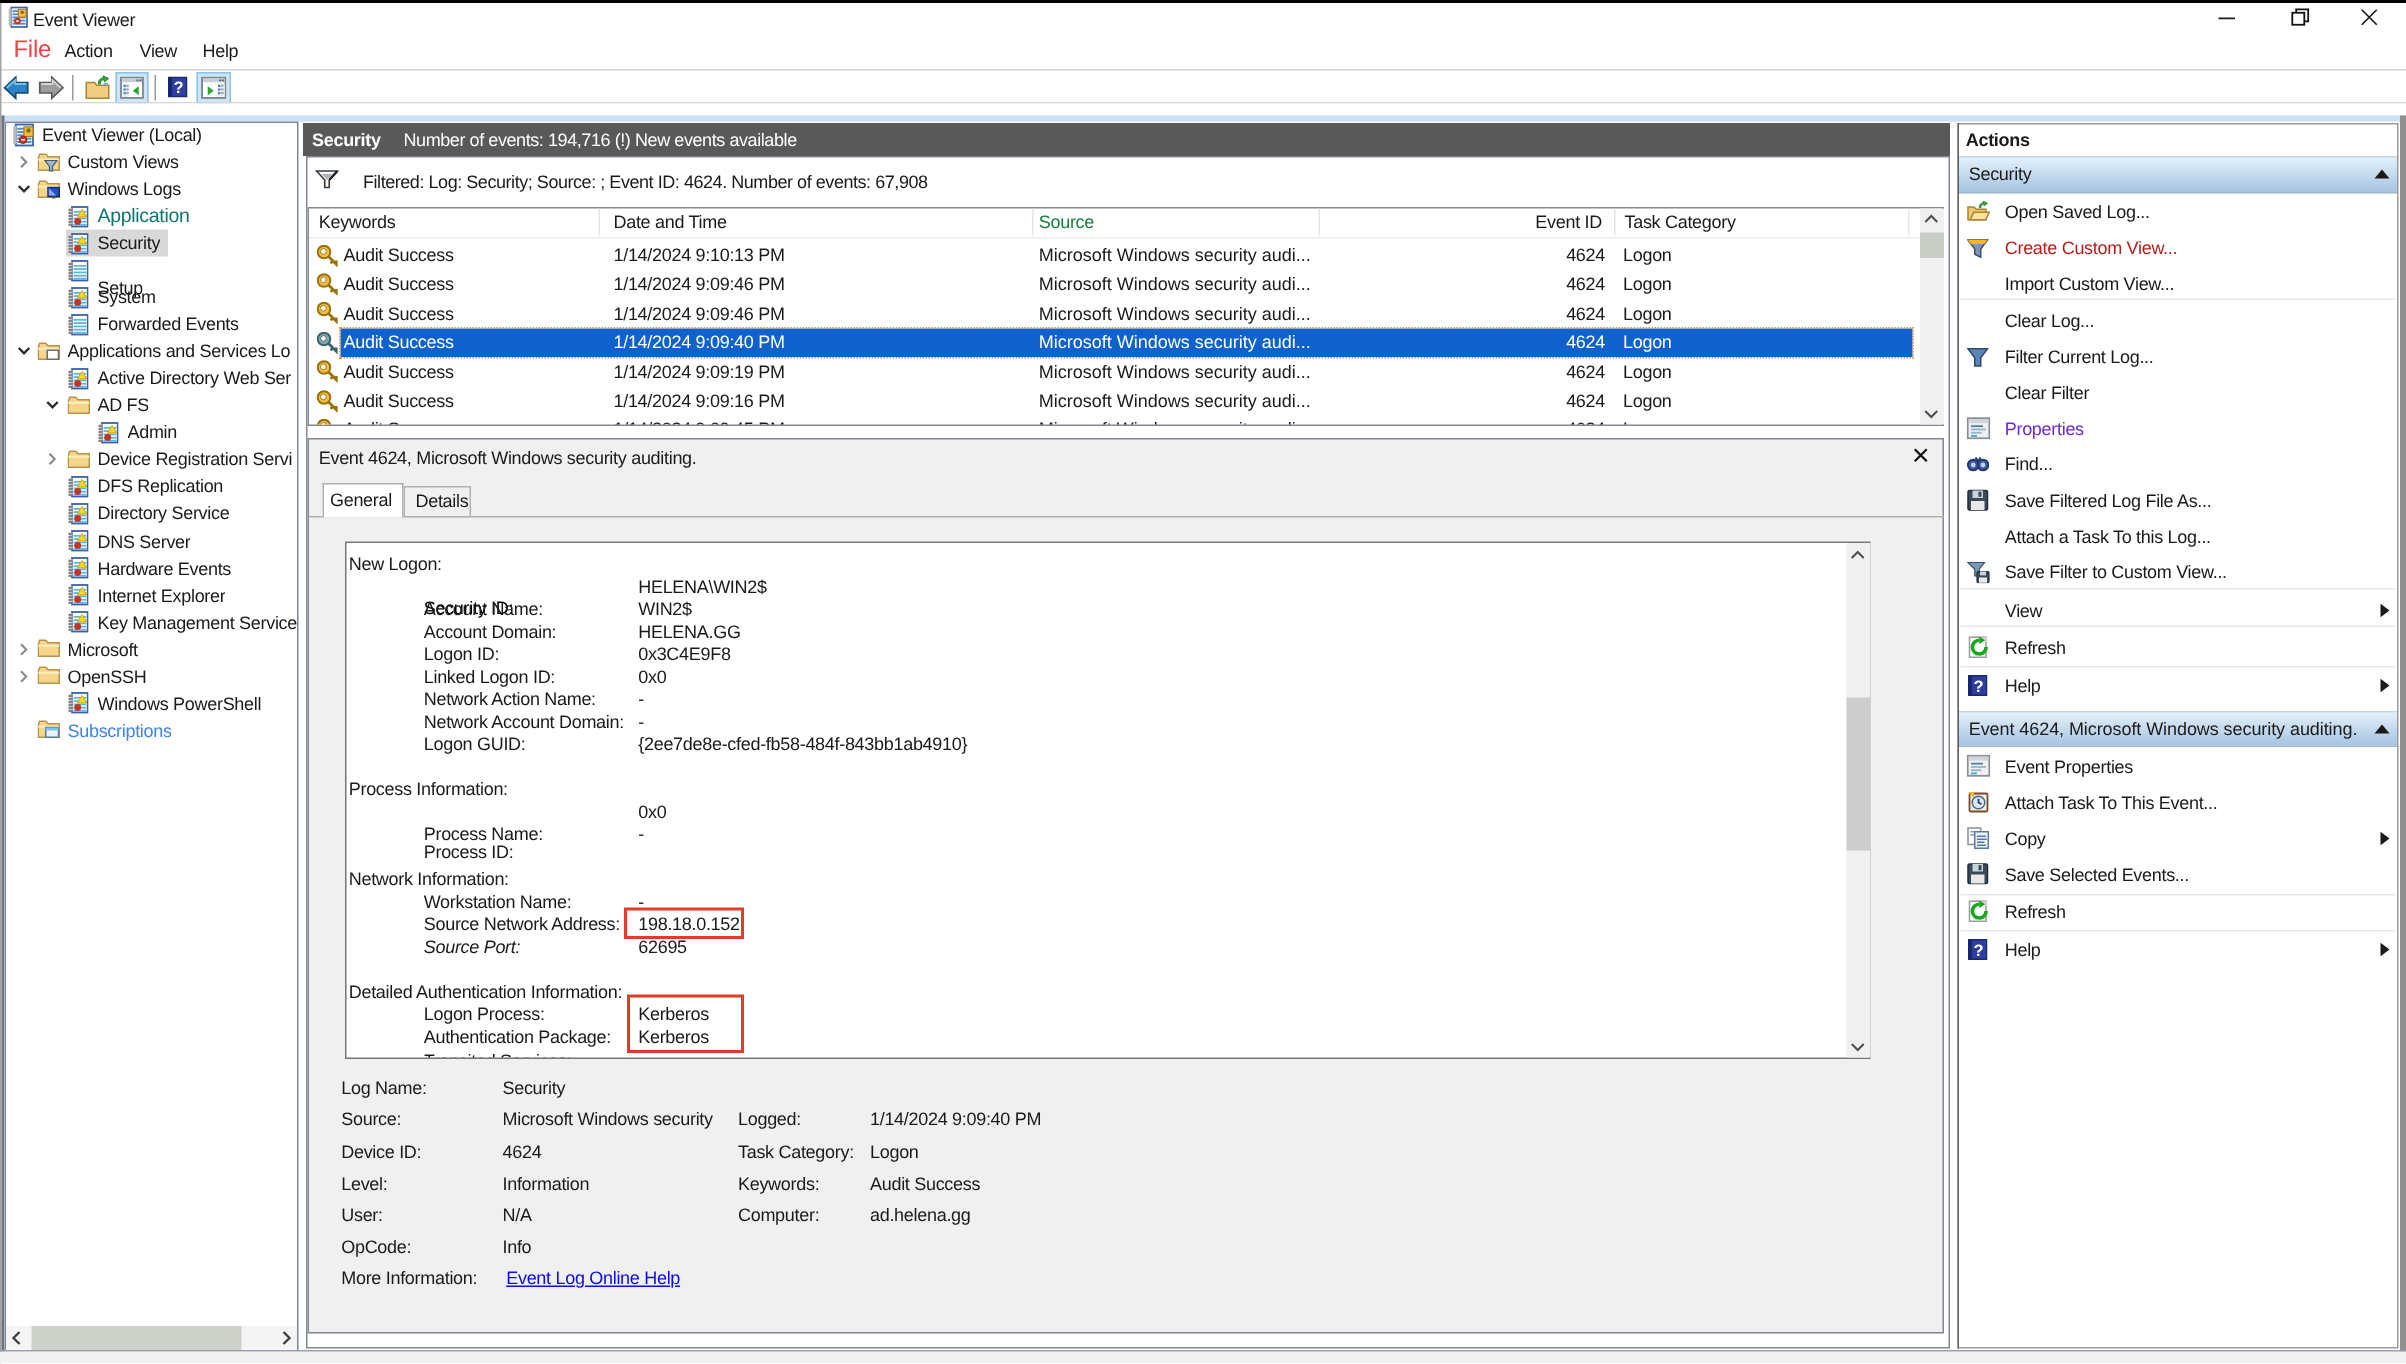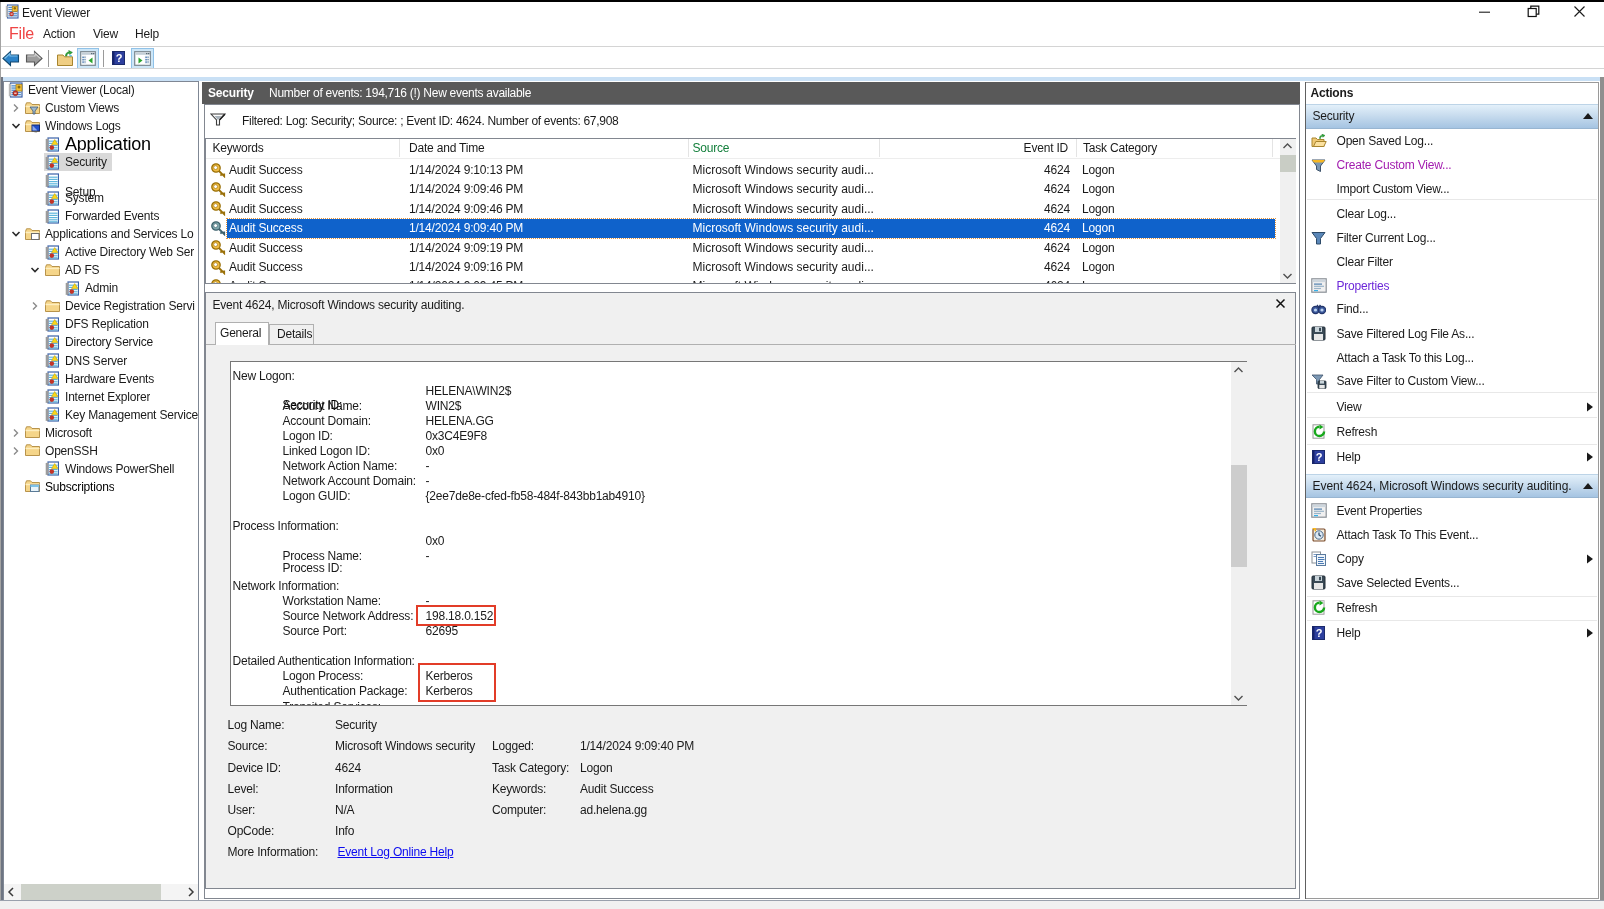--- a/index.html
+++ b/index.html
@@ -139,21 +139,21 @@
     <rect x="1" y="1.8" width="2.4" height="11.6" fill="#c8c8c8"></rect>
     <rect x="0.6" y="2.5" width="2.8" height="1" fill="#6e6e6e"></rect>
     <rect x="0.6" y="4.5" width="2.8" height="1" fill="#6e6e6e"></rect>
     <rect x="0.6" y="6.5" width="2.8" height="1" fill="#6e6e6e"></rect>
     <rect x="0.6" y="8.5" width="2.8" height="1" fill="#6e6e6e"></rect>
     <rect x="0.6" y="10.5" width="2.8" height="1" fill="#6e6e6e"></rect>
     <rect x="0.6" y="12.5" width="2.8" height="1" fill="#6e6e6e"></rect>
     <path d="M9.7 2.6 L12.8 7.6 L6.6 7.6 Z" fill="#f8d818" stroke="#c8a20c" stroke-width="0.6"></path>
     <circle cx="6.8" cy="10.6" r="2.3" fill="#c33428"></circle>
   </svg>
-<div style="position:absolute;left:65px;top:136.1px;font-size:18px;line-height:16px;color:#000000;white-space:nowrap;max-width:133px;overflow:hidden;z-index:5;">Application</div>
+<div style="position:absolute;left:65px;top:136.1px;font-size:13px;line-height:16px;color:#0f766e;white-space:nowrap;max-width:133px;overflow:hidden;z-index:5;">Application</div>
 <svg style="position:absolute;left:45px;top:154.6px;z-index:6" width="14" height="15" viewBox="0 0 14 15">
     <rect x="3" y="1" width="10.5" height="13" fill="#ffffff" stroke="#3b62a9" stroke-width="1.2"></rect>
     <rect x="4" y="3.6" width="8.6" height="1.2" fill="#5fb6dc"></rect>
     <rect x="4" y="5.8" width="8.6" height="1.2" fill="#5fb6dc"></rect>
     <rect x="4" y="8.0" width="8.6" height="1.2" fill="#5fb6dc"></rect>
     <rect x="4" y="10.2" width="8.6" height="1.2" fill="#5fb6dc"></rect>
     <rect x="4" y="12.2" width="8.6" height="1.2" fill="#5fb6dc"></rect>
     <rect x="1" y="1.8" width="2.4" height="11.6" fill="#c8c8c8"></rect>
     <rect x="0.6" y="2.5" width="2.8" height="1" fill="#6e6e6e"></rect>
     <rect x="0.6" y="4.5" width="2.8" height="1" fill="#6e6e6e"></rect>
@@ -417,21 +417,21 @@
     <path d="M9.7 2.6 L12.8 7.6 L6.6 7.6 Z" fill="#f8d818" stroke="#c8a20c" stroke-width="0.6"></path>
     <circle cx="6.8" cy="10.6" r="2.3" fill="#c33428"></circle>
   </svg>
 <div style="position:absolute;left:65px;top:460.6px;font-size:12px;line-height:16px;color:#1a1a1a;white-space:nowrap;max-width:133px;overflow:hidden;z-index:5;">Windows PowerShell</div>
 <svg style="position:absolute;left:25px;top:480.2px;z-index:6" width="15" height="13" viewBox="0 0 15 13">
     <path d="M0.5 3.5 L0.5 11.5 L14.5 11.5 L14.5 2.5 L7 2.5 L5.5 0.8 L1.5 0.8 Z" fill="#f5d589" stroke="#b8934a" stroke-width="1"></path>
     <path d="M0.5 4.5 L14.5 4.5" stroke="#fdeec0" stroke-width="1.4"></path>
     <rect x="5.5" y="5" width="8.5" height="6.5" fill="#e8f4fb" stroke="#5a7a96" stroke-width="1"></rect>
     <rect x="5.5" y="5" width="8.5" height="2" fill="#7fc3e8"></rect>
   </svg>
-<div style="position:absolute;left:45px;top:478.7px;font-size:12px;line-height:16px;color:#000000;white-space:nowrap;max-width:153px;overflow:hidden;z-index:5;">Subscriptions</div>
+<div style="position:absolute;left:45px;top:478.7px;font-size:12px;line-height:16px;color:#3b82f6;white-space:nowrap;max-width:153px;overflow:hidden;z-index:5;">Subscriptions</div>
 <div style="position:absolute;left:4px;top:884px;width:194px;height:16px;background:#f4f4f4;"></div>
 <svg style="position:absolute;left:6px;top:887px;z-index:6" width="10" height="10" viewBox="0 0 10 10">
     <path d="M7 1 L3 5 L7 9" fill="none" stroke="#3a3a3a" stroke-width="1.5"></path>
   </svg>
 <svg style="position:absolute;left:186px;top:887px;z-index:6" width="10" height="10" viewBox="0 0 10 10">
     <path d="M3 1 L7 5 L3 9" fill="none" stroke="#3a3a3a" stroke-width="1.5"></path>
   </svg>
 <div style="position:absolute;left:21px;top:884px;width:140px;height:16px;background:#cdd1c9;"></div>
 <div style="position:absolute;left:202px;top:82px;width:1098px;height:21.5px;background:#595959;"></div>
 <div style="position:absolute;left:208px;top:84.5px;font-size:12px;line-height:16px;color:#ffffff;white-space:nowrap;font-weight:bold;z-index:5;">Security</div>
@@ -567,21 +567,21 @@
 <div style="position:absolute;left:232.5px;top:518.0px;font-size:12px;line-height:16px;color:#1a1a1a;white-space:nowrap;z-index:5;">Process Information:</div>
 <div style="position:absolute;left:282.5px;top:533.0px;font-size:12px;line-height:16px;color:#1a1a1a;white-space:nowrap;z-index:5;margin-top:27px;">Process ID:</div>
 <div style="position:absolute;left:425.5px;top:533.0px;font-size:12px;line-height:16px;color:#1a1a1a;white-space:nowrap;z-index:5;">0x0</div>
 <div style="position:absolute;left:282.5px;top:548.0px;font-size:12px;line-height:16px;color:#1a1a1a;white-space:nowrap;z-index:5;">Process Name:</div>
 <div style="position:absolute;left:425.5px;top:548.0px;font-size:12px;line-height:16px;color:#1a1a1a;white-space:nowrap;z-index:5;">-</div>
 <div style="position:absolute;left:232.5px;top:578.0px;font-size:12px;line-height:16px;color:#1a1a1a;white-space:nowrap;z-index:5;">Network Information:</div>
 <div style="position:absolute;left:282.5px;top:593.0px;font-size:12px;line-height:16px;color:#1a1a1a;white-space:nowrap;z-index:5;">Workstation Name:</div>
 <div style="position:absolute;left:425.5px;top:593.0px;font-size:12px;line-height:16px;color:#1a1a1a;white-space:nowrap;z-index:5;">-</div>
 <div style="position:absolute;left:282.5px;top:608.0px;font-size:12px;line-height:16px;color:#1a1a1a;white-space:nowrap;z-index:5;">Source Network Address:</div>
 <div style="position:absolute;left:425.5px;top:608.0px;font-size:12px;line-height:16px;color:#1a1a1a;white-space:nowrap;z-index:5;">198.18.0.152</div>
-<div style="position:absolute;left:282.5px;top:623.0px;font-size:12px;line-height:16px;color:#1a1a1a;white-space:nowrap;z-index:5;">Source Port:</div>
+<div style="position:absolute;left:282.5px;top:623.0px;font-size:12px;line-height:16px;color:#1a1a1a;white-space:nowrap;z-index:5;font-style:italic;">Source Port:</div>
 <div style="position:absolute;left:425.5px;top:623.0px;font-size:12px;line-height:16px;color:#1a1a1a;white-space:nowrap;z-index:5;">62695</div>
 <div style="position:absolute;left:232.5px;top:653.0px;font-size:12px;line-height:16px;color:#1a1a1a;white-space:nowrap;z-index:5;">Detailed Authentication Information:</div>
 <div style="position:absolute;left:282.5px;top:668.0px;font-size:12px;line-height:16px;color:#1a1a1a;white-space:nowrap;z-index:5;">Logon Process:</div>
 <div style="position:absolute;left:425.5px;top:668.0px;font-size:12px;line-height:16px;color:#1a1a1a;white-space:nowrap;z-index:5;">Kerberos</div>
 <div style="position:absolute;left:282.5px;top:683.0px;font-size:12px;line-height:16px;color:#1a1a1a;white-space:nowrap;z-index:5;">Authentication Package:</div>
 <div style="position:absolute;left:425.5px;top:683.0px;font-size:12px;line-height:16px;color:#1a1a1a;white-space:nowrap;z-index:5;">Kerberos</div>
 <div style="position:absolute;left:282.5px;top:699px;width:200px;height:6px;overflow:hidden;z-index:5">
     <div style="font-size:12px;line-height:16px;">Transited Services:</div>
   </div>
 <div style="position:absolute;left:416px;top:605px;width:80px;height:21px;border:2px solid #e23c28;z-index:8;"></div>
@@ -627,21 +627,21 @@
 <svg style="position:absolute;left:1310.5px;top:134.3px;z-index:6" width="16" height="14" viewBox="0 0 16 14">
     <path d="M1 12.5 L1 4 L5 4 L6.5 5.5 L13 5.5 L13 12.5 Z" fill="#f0c975" stroke="#a8852e" stroke-width="1"></path>
     <path d="M2.5 12.5 L4.8 7.5 L15.2 7.5 L12.8 12.5 Z" fill="#fbe1a0" stroke="#a8852e" stroke-width="1"></path>
     <path d="M8.5 4.5 C8.5 2 10 1 11.5 1.2 L11 0 L14 1.5 L11.8 3.2 L11.7 2.2 C10.3 2.1 9.6 3 9.6 4.5 Z" fill="#2fae3a" stroke="#1d7a26" stroke-width="0.5"></path>
   </svg>
 <div style="position:absolute;left:1336.5px;top:133.3px;font-size:12px;line-height:16px;color:#1a1a1a;white-space:nowrap;z-index:5;">Open Saved Log...</div>
 <svg style="position:absolute;left:1311px;top:158.0px;z-index:6" width="15" height="14" viewBox="0 0 15 14">
     <path d="M1 2 L14 2 L9.5 8 L9.5 13.5 L5.5 11.5 L5.5 8 Z" fill="#7c98b4" stroke="#3c526a" stroke-width="1"></path>
     <path d="M1 2 L14 2 L12 4.6 L3 4.6 Z" fill="#f7b824"></path>
   </svg>
-<div style="position:absolute;left:1336.5px;top:157.0px;font-size:12px;line-height:16px;color:#a21caf;white-space:nowrap;z-index:5;">Create Custom View...</div>
+<div style="position:absolute;left:1336.5px;top:157.0px;font-size:12px;line-height:16px;color:#b91c1c;white-space:nowrap;z-index:5;">Create Custom View...</div>
 <div style="position:absolute;left:1336.5px;top:181.3px;font-size:12px;line-height:16px;color:#1a1a1a;white-space:nowrap;z-index:5;">Import Custom View...</div>
 <div style="position:absolute;left:1336.5px;top:205.9px;font-size:12px;line-height:16px;color:#1a1a1a;white-space:nowrap;z-index:5;">Clear Log...</div>
 <svg style="position:absolute;left:1311px;top:230.7px;z-index:6" width="15" height="14" viewBox="0 0 15 14">
     <path d="M1 1.5 L14 1.5 L9.5 7.5 L9.5 13 L5.5 13 L5.5 7.5 Z" fill="#5a87b8" stroke="#2c4a68" stroke-width="1"></path>
   </svg>
 <div style="position:absolute;left:1336.5px;top:229.7px;font-size:12px;line-height:16px;color:#1a1a1a;white-space:nowrap;z-index:5;">Filter Current Log...</div>
 <div style="position:absolute;left:1336.5px;top:253.6px;font-size:12px;line-height:16px;color:#1a1a1a;white-space:nowrap;z-index:5;">Clear Filter</div>
 <svg style="position:absolute;left:1310.5px;top:278.1px;z-index:6" width="16" height="15" viewBox="0 0 16 15">
     <rect x="0.8" y="0.8" width="14.4" height="13.4" fill="#f0f0f0" stroke="#8a9096" stroke-width="1.2"></rect>
     <rect x="1.5" y="1.5" width="13" height="2.6" fill="#cdd6dd"></rect>

